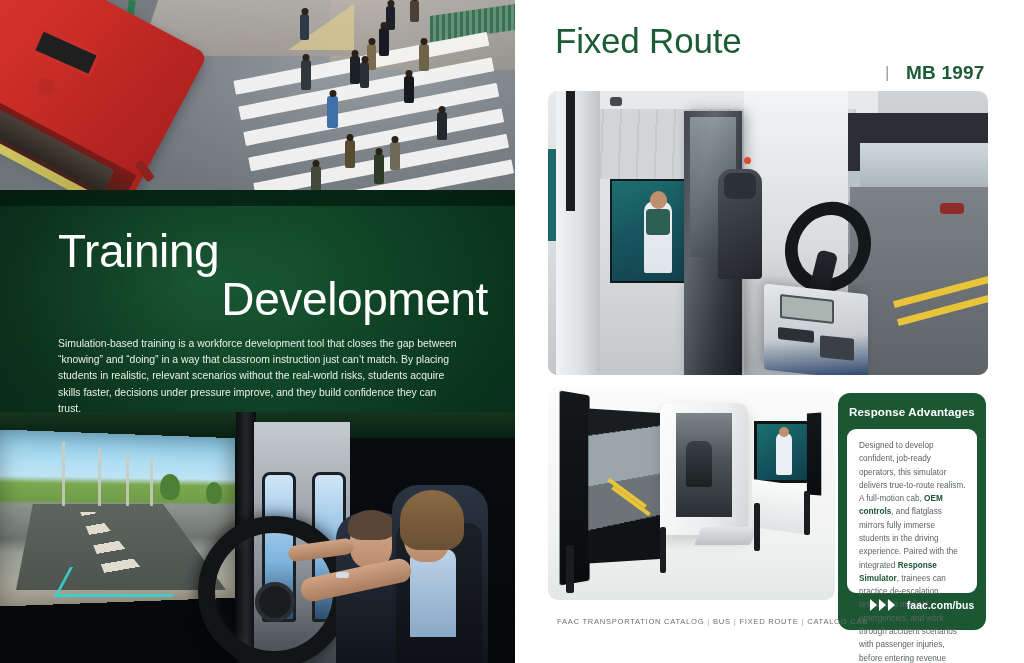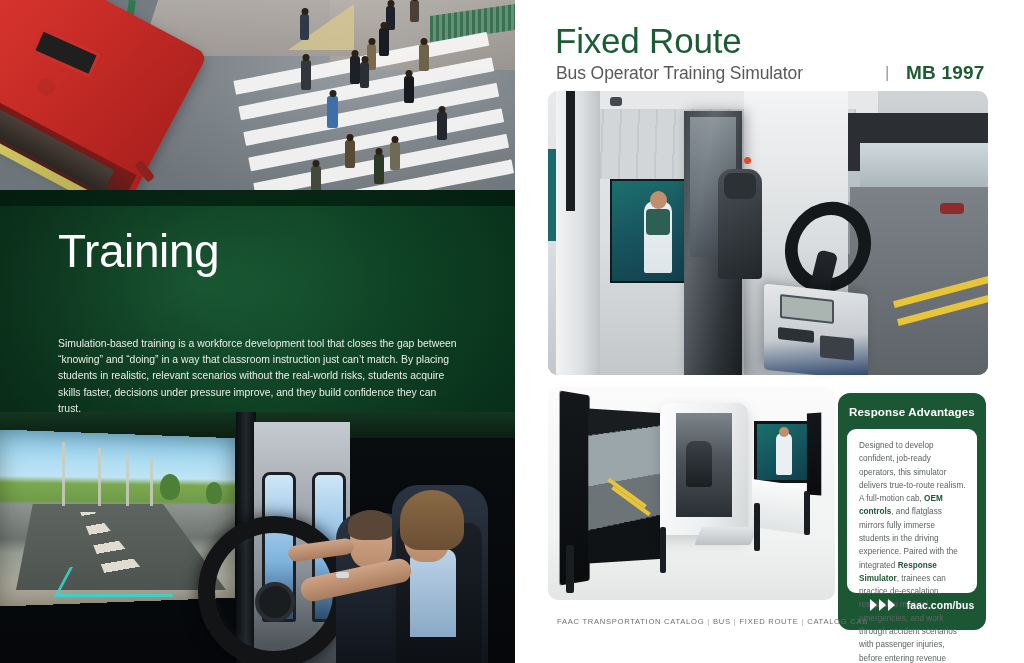--- a/index.html
+++ b/index.html
@@ -515,20 +515,21 @@
       <div class="ped" style="left:345px;top:140px;width:10px;height:28px;background:#584a33"></div>
       <div class="ped" style="left:390px;top:142px;width:10px;height:28px;background:#6d6a55"></div>
       <div class="ped" style="left:374px;top:154px;width:10px;height:30px;background:#2e3a28"></div>
       <div class="ped" style="left:311px;top:166px;width:10px;height:28px;background:#434a3c"></div>
     </div>
 
     <div class="green-band"></div>
 
     <h1 class="wf-title">
       <span>Training</span>
+      <span class="l2">Development</span>
     </h1>
 
     <p class="wf-body">Simulation-based training is a workforce development tool that closes the gap between “knowing” and “doing” in a way that classroom instruction just can’t match. By placing students in realistic, relevant scenarios without the real-world risks, students acquire skills faster, decisions under pressure improve, and they build confidence they can trust.</p>
 
     <div class="photo-cab">
       <div class="cab-roof"></div>
       <div class="cab-screen"></div>
       <div class="cab-road"></div>
       <div class="cab-roadline"></div>
       <div class="cab-pole" style="left:62px;top:30px;height:64px;"></div>
@@ -556,21 +557,20 @@
       <div class="p-hair" style="left:400px;top:78px;width:64px;height:60px;background:linear-gradient(180deg,#8a6a45,#6a4f33);"></div>
       <div class="p-arm" style="left:300px;top:156px;width:112px;height:24px;transform:rotate(-12deg);"></div>
       <div class="p-watch" style="left:336px;top:160px;"></div>
       <div class="p-arm" style="left:288px;top:130px;width:66px;height:16px;transform:rotate(-8deg);"></div>
     </div>
   </div>
 
   <div class="right-panel">
 
     <div class="hdr-title">Fixed Route</div>
-    <div class="hdr-sub">Bus Operator Training Simulator</div>
     <div class="hdr-div">|</div>
     <div class="hdr-model">MB 1997</div>
 
     <div class="hero">
       <div class="hero-room"></div>
       <div class="hero-ceil"></div>
       <div class="hero-tv"></div>
       <div class="hero-tv-person"></div>
       <div class="hero-tv-vest"></div>
       <div class="hero-tv-head"></div>

